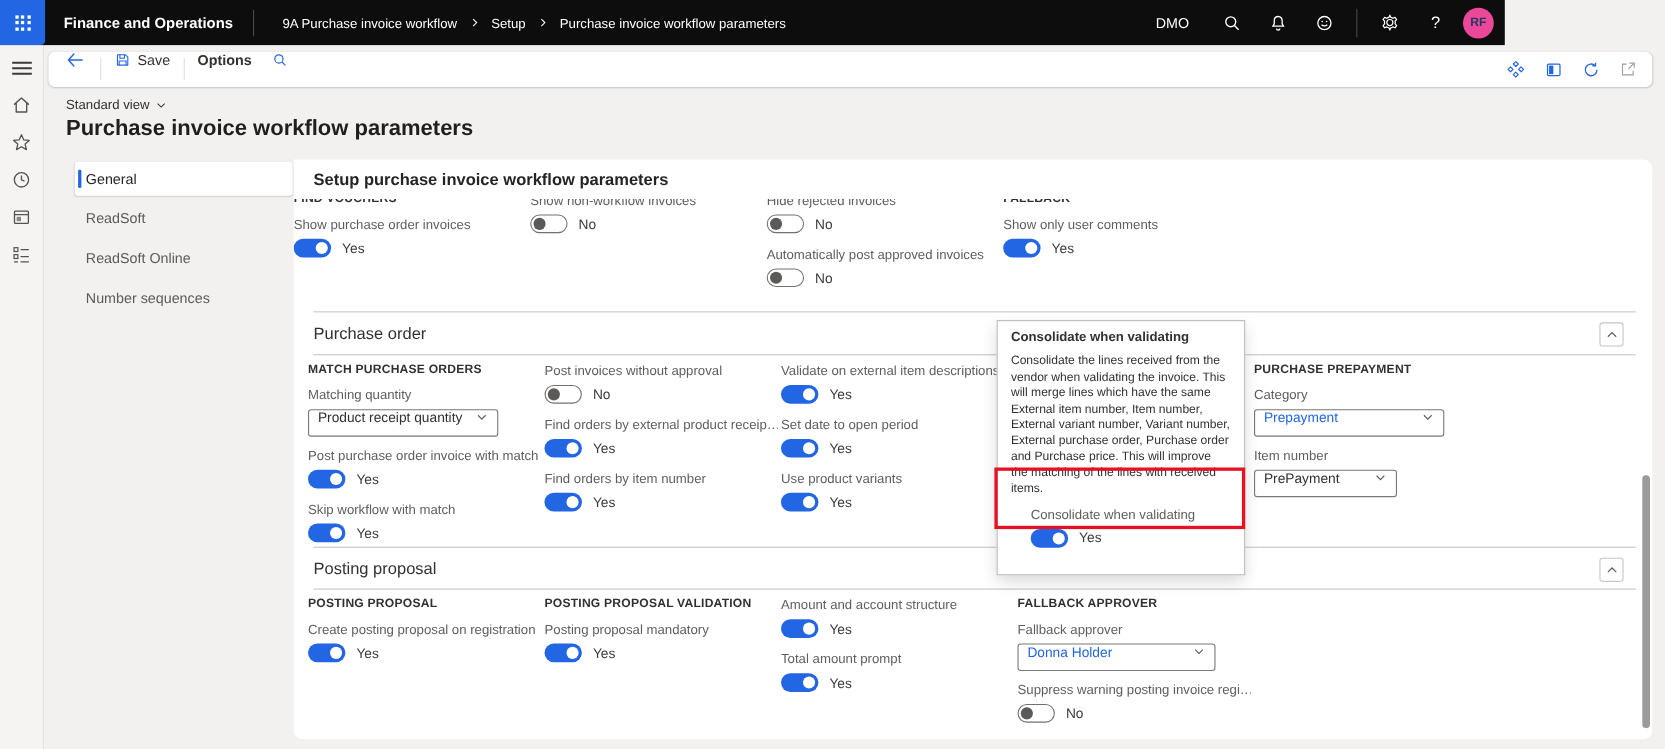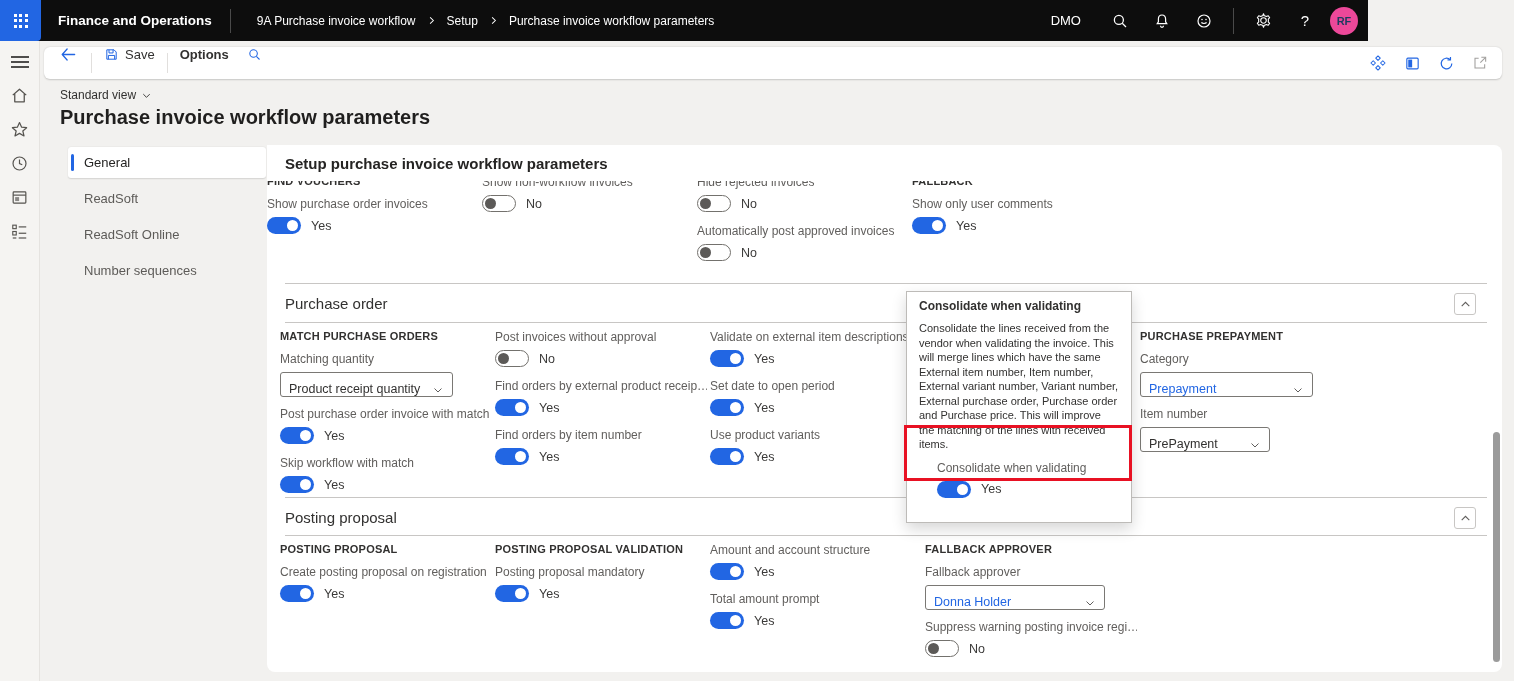--- a/index.html
+++ b/index.html
@@ -33,21 +33,21 @@
   .tlb-sep { width:1px; height:20px; background:#e1dfdd; }
   .tlb-right { margin-left:auto; display:flex; align-items:center; gap:6px; padding-right:8px; }
   .tlb-icon { width:28px; height:26px; display:grid; place-items:center; cursor:pointer; }
 
   
   .view-sel { position:absolute; left:60px; top:88px; font-size:12px; color:#323130; display:flex; align-items:center; gap:5px; cursor:pointer; z-index:4; }
   .page-title { position:absolute; left:60px; top:106px; font-size:20px; font-weight:bold; color:#201f1e; z-index:4; }
 
   
   .sidenav { position:absolute; left:68px; top:147px; width:198px; z-index:4; }
-  .nav-item { position:relative; height:31px; display:flex; align-items:center; padding-left:16px; font-size:13px; color:#5d5b58; margin-bottom:5px; cursor:pointer; border-radius:3px; }
+  .nav-item { position:relative; height:31px; display:flex; align-items:center; padding-left:10px; font-size:13px; color:#5d5b58; margin-bottom:5px; cursor:pointer; border-radius:3px; }
   .nav-item.sel { background:#fff; color:#252423; box-shadow:0 0.5px 1.5px rgba(0,0,0,.13); }
   .nav-item.sel::before { content:""; position:absolute; left:3px; top:7px; width:3px; height:17px; background:#2266e3; border-radius:2px; }
 
   
   .card { position:absolute; left:267px; top:145px; width:1235px; height:527px; background:#fff; border-radius:0 8px 8px 8px; z-index:3; }
   .card-heading { position:absolute; left:18px; top:10px; font-size:15px; font-weight:bold; color:#252423; }
   .divider { position:absolute; left:18px; right:15px; height:1px; background:#c8c6c4; }
   .sect-title { position:absolute; left:18px; font-size:15px; color:#323130; }
   .collapse-btn { position:absolute; right:26px; width:22px; height:22px; border:1px solid #c8c6c4; border-radius:3px; background:#fff; display:grid; place-items:center; cursor:pointer; }
 
@@ -60,21 +60,21 @@
   .field { margin-bottom:0; }
   .f-label { font-size:12px; color:#605e5c; height:15px; margin-bottom:5px; width:212px; white-space:nowrap; overflow:hidden; }
   .t-row { display:flex; align-items:center; gap:10px; height:17px; margin-bottom:12px; }
   .pill { width:34px; height:17px; border-radius:9px; position:relative; cursor:pointer; flex:0 0 34px; }
   .pill.on { background:#2266e3; }
   .pill.off { background:#fff; border:1px solid #73716d; }
   .pill .knob { position:absolute; width:11px; height:11px; border-radius:50%; top:3px; }
   .pill.on .knob { right:3px; background:#fff; }
   .pill.off .knob { left:2px; top:2px; background:#5c5a58; }
   .t-val { font-size:12.5px; color:#3b3a39; }
-  .combo { height:25px; border:1px solid #7a7874; border-radius:3px; display:flex; align-items:flex-end; justify-content:space-between; padding:0 8px; font-size:12.5px; color:#323130; margin-bottom:10px; cursor:pointer; background:#fff; }
+  .combo { height:25px; border:1px solid #7a7874; border-radius:3px; display:flex; align-items:flex-start; justify-content:space-between; padding:0 8px; font-size:12.5px; color:#323130; margin-bottom:10px; cursor:pointer; background:#fff; }
   .combo .val.link { color:#2266e3; }
 
   
   .tooltip { position:absolute; left:906px; top:291px; width:226px; background:#fff; border:1px solid #bdbbb8; box-shadow:0 6px 14px rgba(0,0,0,.16); padding:7px 12px 12px 12px; z-index:40; }
   .tt-title { font-size:12px; font-weight:bold; color:#323130; margin-bottom:8px; }
   .tt-body { font-size:11px; line-height:14.5px; color:#323130; }
   .tt-field { margin:9px 0 0 18px; }
   .tt-field .f-label { width:auto; }
   .hl-box { position:absolute; left:904px; top:425px; width:228px; height:56px; border:3px solid #e81123; z-index:45; }
 

